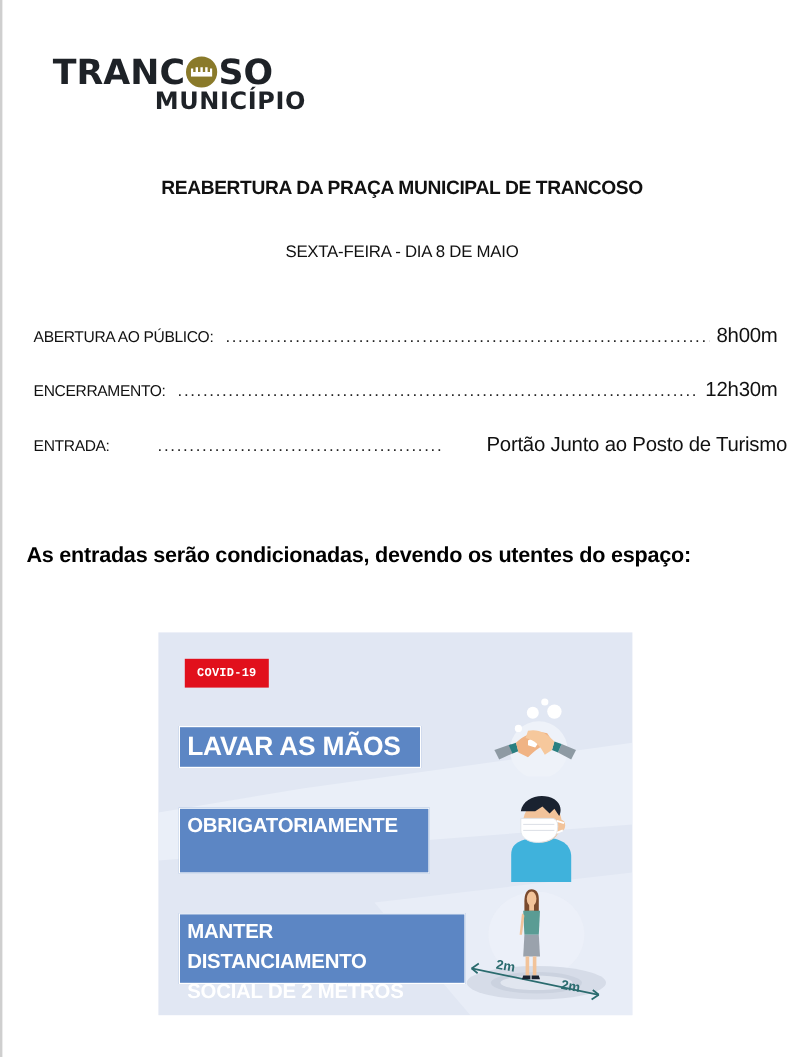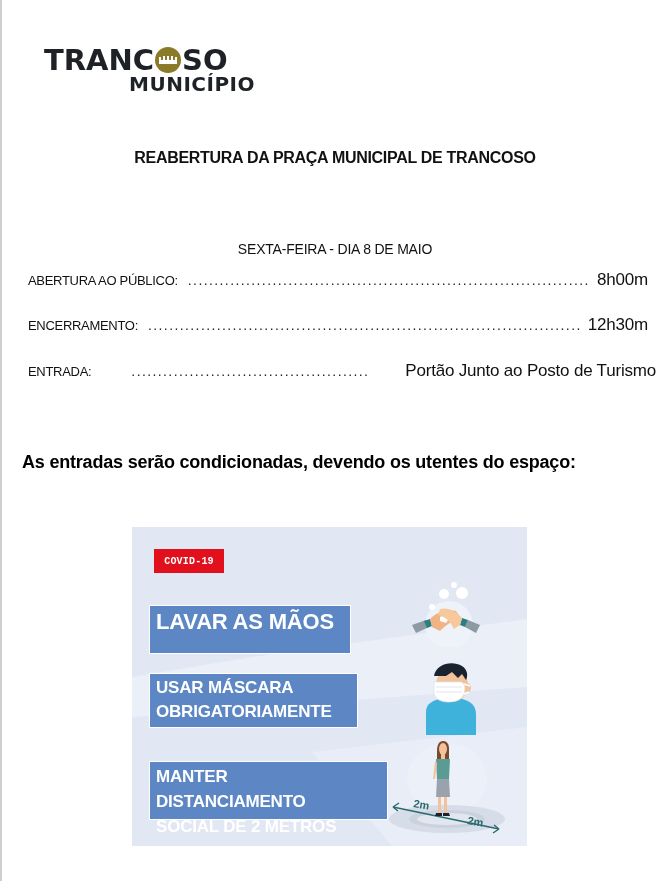--- a/index.html
+++ b/index.html
@@ -9,39 +9,39 @@
 
     
     .logo { position: absolute; left: 44px; top: 44px; width: 200px; height: 50px; }
     .logo-main { position: absolute; left: 0; top: 0; font-family: "DejaVu Sans", sans-serif; font-weight: bold; font-size: 29px; letter-spacing: 0px; color: #1e2227; line-height: 32px; white-space: nowrap; }
     .logo-main .o-crown { display: inline-block; width: 26px; height: 26px; border-radius: 50%; background: #8a7a2a; vertical-align: -3px; position: relative; margin: 0 1px; }
     .logo-main .o-crown svg { position: absolute; left: 4px; top: 8px; }
     .logo-sub { position: absolute; left: 85px; top: 31px; font-family: "DejaVu Sans", sans-serif; font-weight: bold; font-size: 20px; color: #1e2227; letter-spacing: 0.5px; line-height: 18px; white-space: nowrap; }
 
     
     .title { position: absolute; left: 0; width: 670px; top: 149px; text-align: center; font-weight: bold; font-size: 16px; letter-spacing: -0.3px; color: #111; }
-    .subtitle { position: absolute; left: 0; width: 670px; top: 201px; text-align: center; font-size: 14px; letter-spacing: -0.2px; color: #111; margin-top: 40px; }
+    .subtitle { position: absolute; left: 0; width: 670px; top: 201px; text-align: center; font-size: 14px; letter-spacing: -0.2px; color: #111; }
 
     
     .row { position: absolute; left: 28px; width: 620px; height: 22px; display: flex; align-items: baseline; }
     .row .label { font-size: 13px; letter-spacing: -0.3px; color: #111; white-space: nowrap; }
     .row .dots { flex: 1; overflow: hidden; white-space: nowrap; font-size: 14px; color: #222; margin: 0 6px 0 10px; letter-spacing: 1.4px; }
     .row .value { font-size: 17px; color: #111; white-space: nowrap; letter-spacing: -0.2px; }
     .row1 { top: 270px; }
     .row2 { top: 315px; }
     .row3 { top: 361px; gap: 30px; }
     .row3 .dots { flex: 0 0 auto; width: 238px; }
 
     .instruction { position: absolute; left: 22px; top: 452px; font-weight: bold; font-size: 18px; color: #000; letter-spacing: -0.2px; white-space: nowrap; }
 
     
     .poster { position: absolute; left: 132px; top: 527px; width: 395px; height: 319px; background: #e1e7f3; overflow: hidden; }
     .badge { position: absolute; left: 22px; top: 22px; width: 70px; height: 24px; background: #e1101c; color: #fff; font-weight: bold; font-size: 10px; display: flex; align-items: center; justify-content: center; letter-spacing: 0.2px; font-family: Liberation Mono, monospace; }
     .tag { position: absolute; background: #5c86c4; color: #fff; font-weight: bold; border: 1px solid #ffffff; line-height: 24px; padding: 2px 6px; letter-spacing: -0.2px; }
-    .tag1 { left: 17px; top: 78px; width: 202px; height: 49px; font-size: 22px; line-height: 28px; }
+    .tag1 { left: 17px; top: 78px; width: 202px; height: 35px; font-size: 22px; line-height: 28px; }
     .tag2 { left: 17px; top: 146px; width: 209px; height: 55px; font-size: 17px; line-height: 24px; }
     .tag3 { left: 17px; top: 234px; width: 239px; height: 59px; font-size: 17px; line-height: 25px; }
     .illus { position: absolute; }
   </style>
 </head>
 <body>
 
 <div class="left-border"></div>
 
 <div class="logo">
@@ -77,21 +77,20 @@
     <polygon points="120,130 395,92 395,160 0,190 0,150" fill="#eaeff8"></polygon>
     <polygon points="180,225 395,200 395,319 260,319" fill="#e8edf7"></polygon>
   </svg>
 
   <div class="badge">COVID-19</div>
 
   <div class="tag tag1">
     <span>LAVAR AS MÃOS</span>
   </div>
   <div class="tag tag2">
-    <div>USAR MÁSCARA</div>
     <div>OBRIGATORIAMENTE</div>
   </div>
   <div class="tag tag3">
     <div>MANTER DISTANCIAMENTO</div>
     <div>SOCIAL DE 2 METROS</div>
   </div>
 
   <svg class="illus" style="left:272px;top:50px" width="90" height="70" viewBox="0 0 90 70">
     <circle cx="45" cy="48" r="24" fill="#eef2f9"></circle>
     <circle cx="50" cy="8" r="3" fill="#ffffff"></circle>

